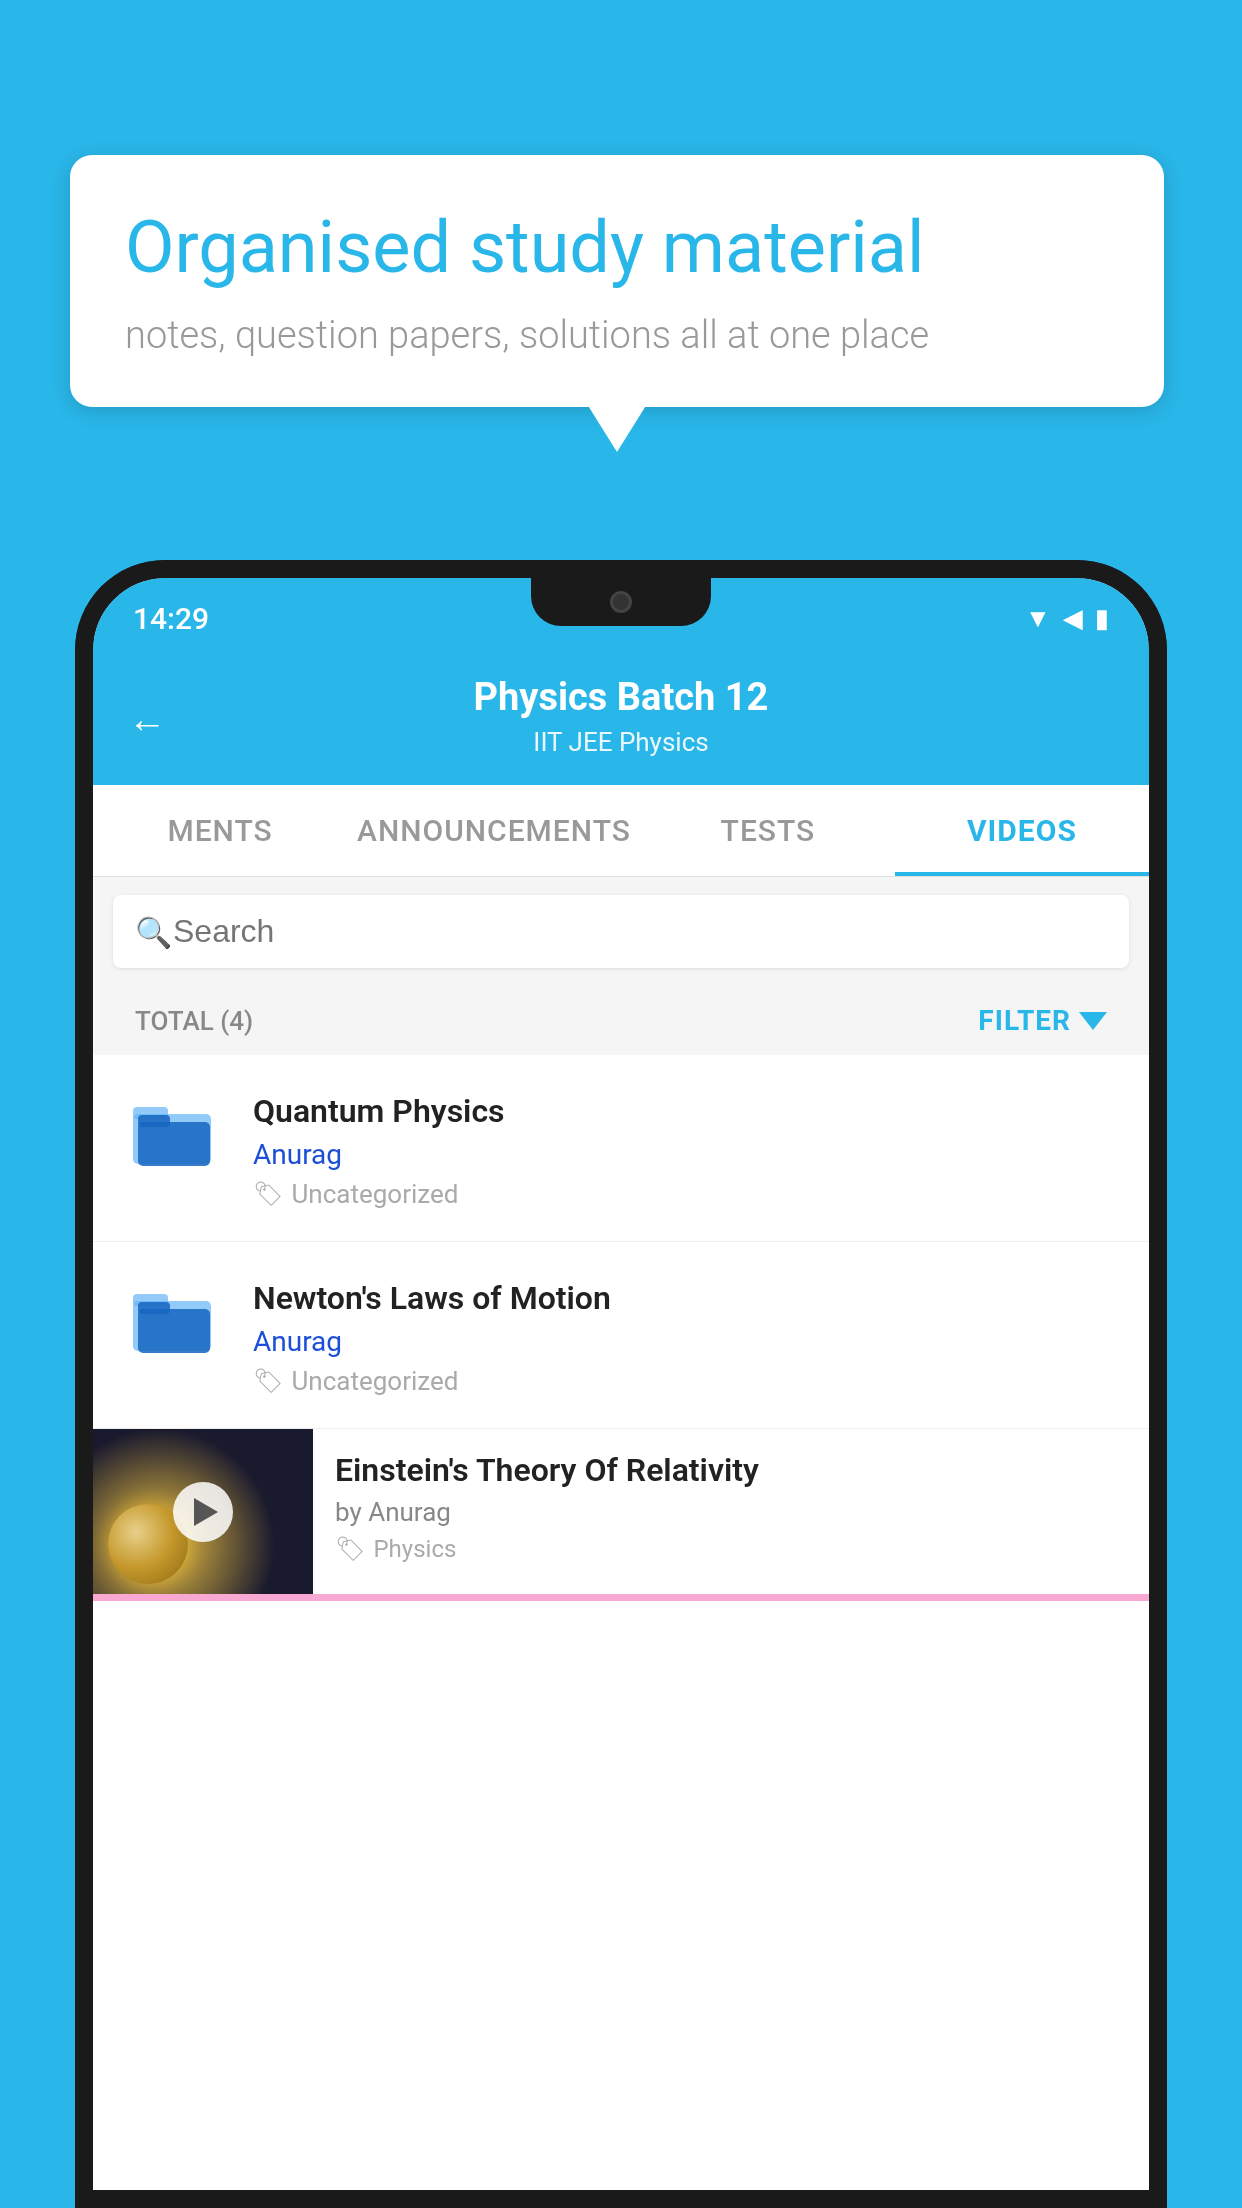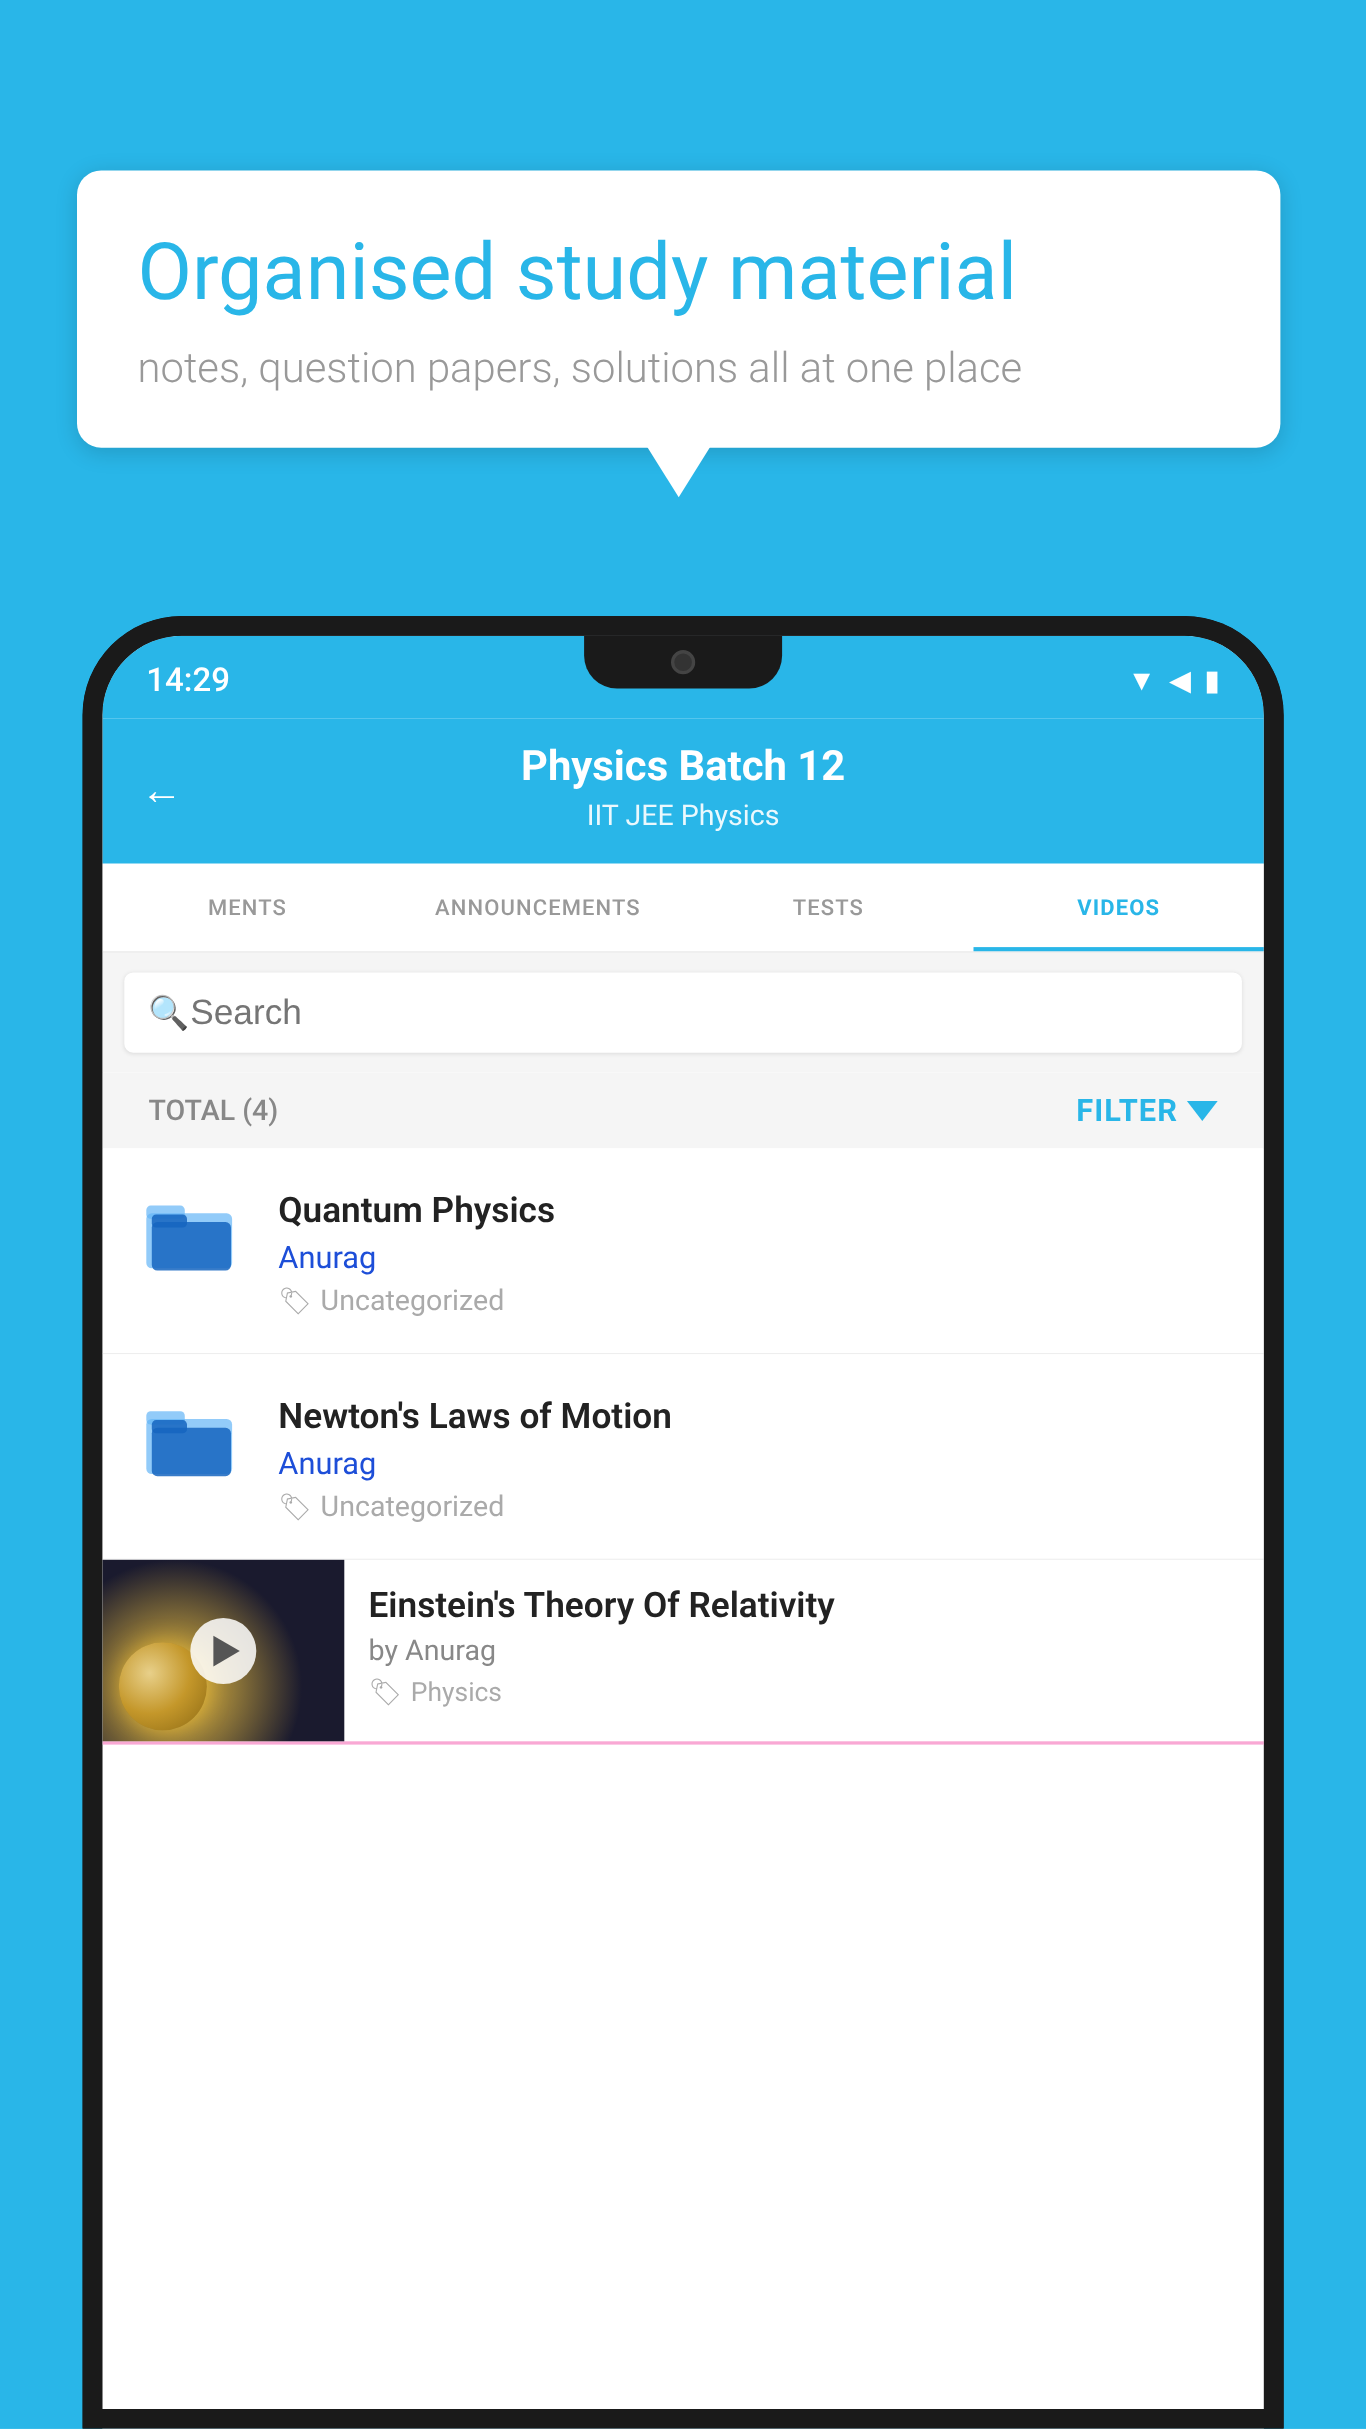--- a/index.html
+++ b/index.html
@@ -180,21 +180,21 @@
       display: flex;
       background: white;
       border-bottom: 1px solid #e0e0e0;
       overflow-x: auto;
     }
 
     .tab {
       flex: 1;
       padding: 28px 10px;
       text-align: center;
-      font-size: 20px;
+      font-size: 30px;
       color: #999;
       font-weight: 500;
       letter-spacing: 1px;
       white-space: nowrap;
       position: relative;
     }
 
     .tab.active {
       color: #29b6e8;
       font-weight: 700;
@@ -337,21 +337,21 @@
 
     .tag-icon {
       font-size: 24px;
     }
 
     
     .video-item-thumb {
       display: flex;
       align-items: flex-start;
       padding: 0;
-      border-bottom: 3px solid #f9a8d4;
+      border-bottom: 7px solid #f9a8d4;
       gap: 0;
     }
 
     .thumb-image {
       width: 220px;
       height: 165px;
       flex-shrink: 0;
       background: radial-gradient(circle at 30% 70%, #f5c842, #1a1a2e 60%);
       position: relative;
       overflow: hidden;

